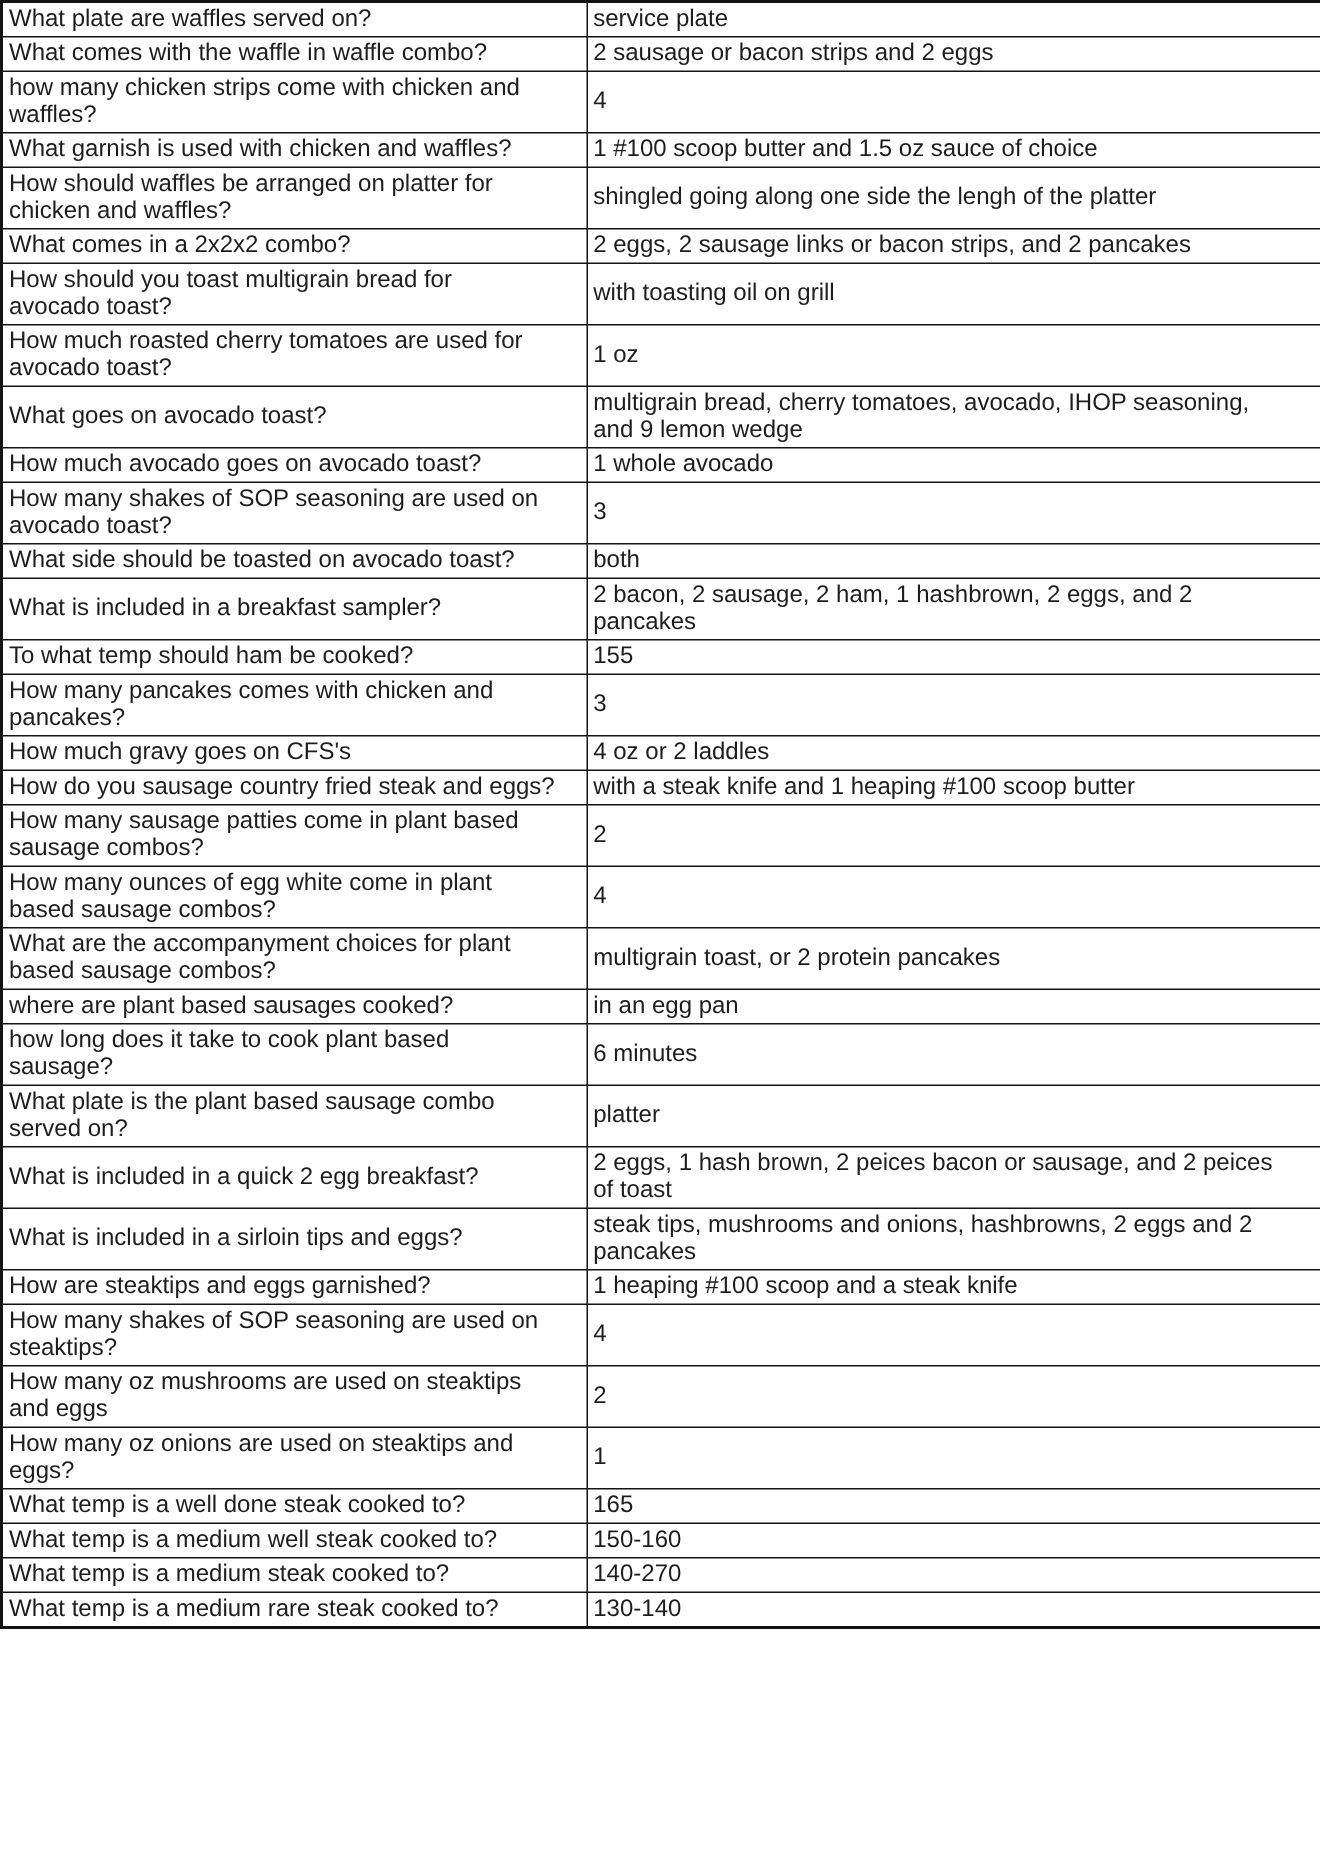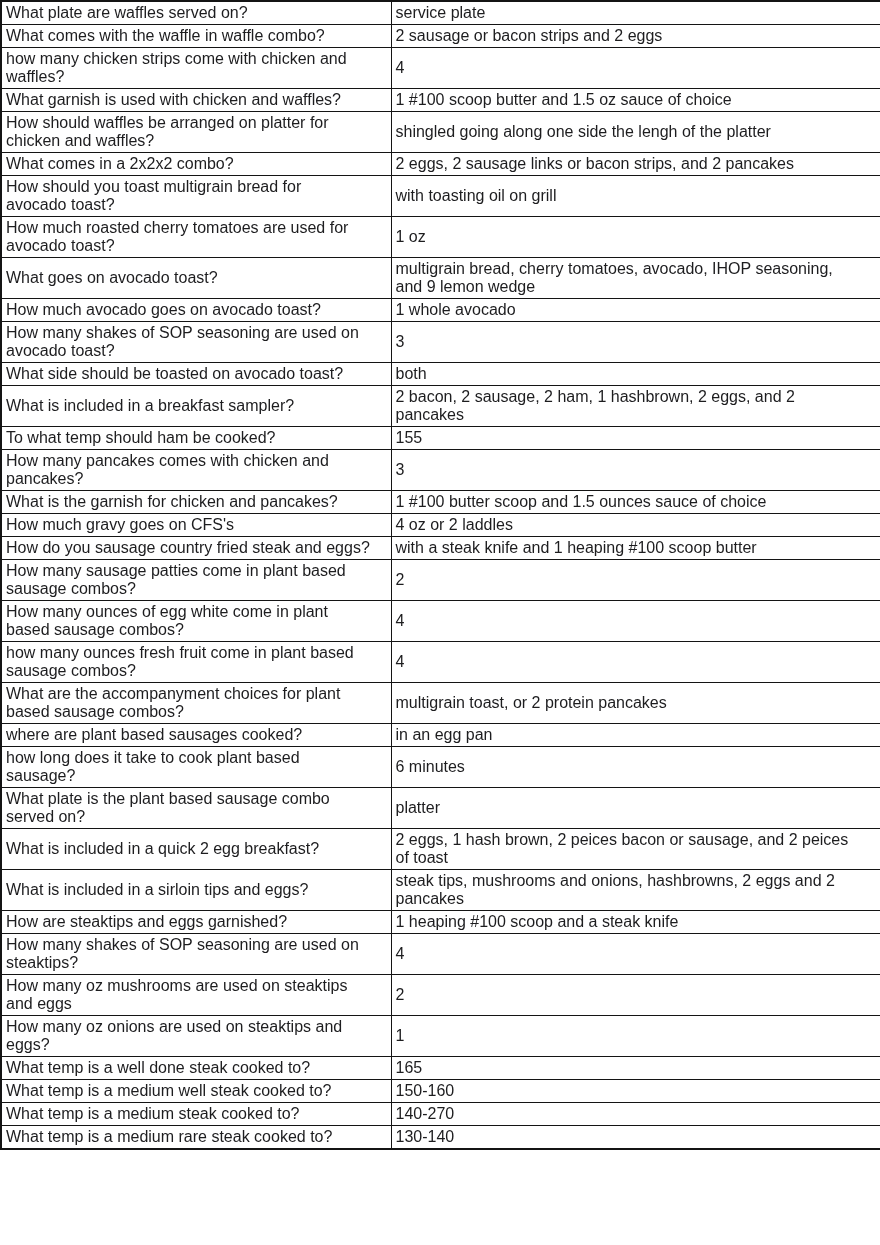--- a/index.html
+++ b/index.html
@@ -99,44 +99,35 @@
       <tr>
         <td>To what temp should ham be cooked?</td>
         <td>155</td>
       </tr>
       <tr>
         <td>How many pancakes comes with chicken and
 pancakes?</td>
         <td>3</td>
       </tr>
       <tr>
-        <td>What is the garnish for chicken and pancakes?</td>
-        <td>1 #100 butter scoop and 1.5 ounces sauce of choice</td>
-      </tr>
-      <tr>
         <td>How much gravy goes on CFS's</td>
         <td>4 oz or 2 laddles</td>
       </tr>
       <tr>
         <td>How do you sausage country fried steak and eggs?</td>
         <td>with a steak knife and 1 heaping #100 scoop butter</td>
       </tr>
       <tr>
         <td>How many sausage patties come in plant based
 sausage combos?</td>
         <td>2</td>
       </tr>
       <tr>
         <td>How many ounces of egg white come in plant
 based sausage combos?</td>
-        <td>4</td>
-      </tr>
-      <tr>
-        <td>how many ounces fresh fruit come in plant based
-sausage combos?</td>
         <td>4</td>
       </tr>
       <tr>
         <td>What are the accompanyment choices for plant
 based sausage combos?</td>
         <td>multigrain toast, or 2 protein pancakes</td>
       </tr>
       <tr>
         <td>where are plant based sausages cooked?</td>
         <td>in an egg pan</td>

